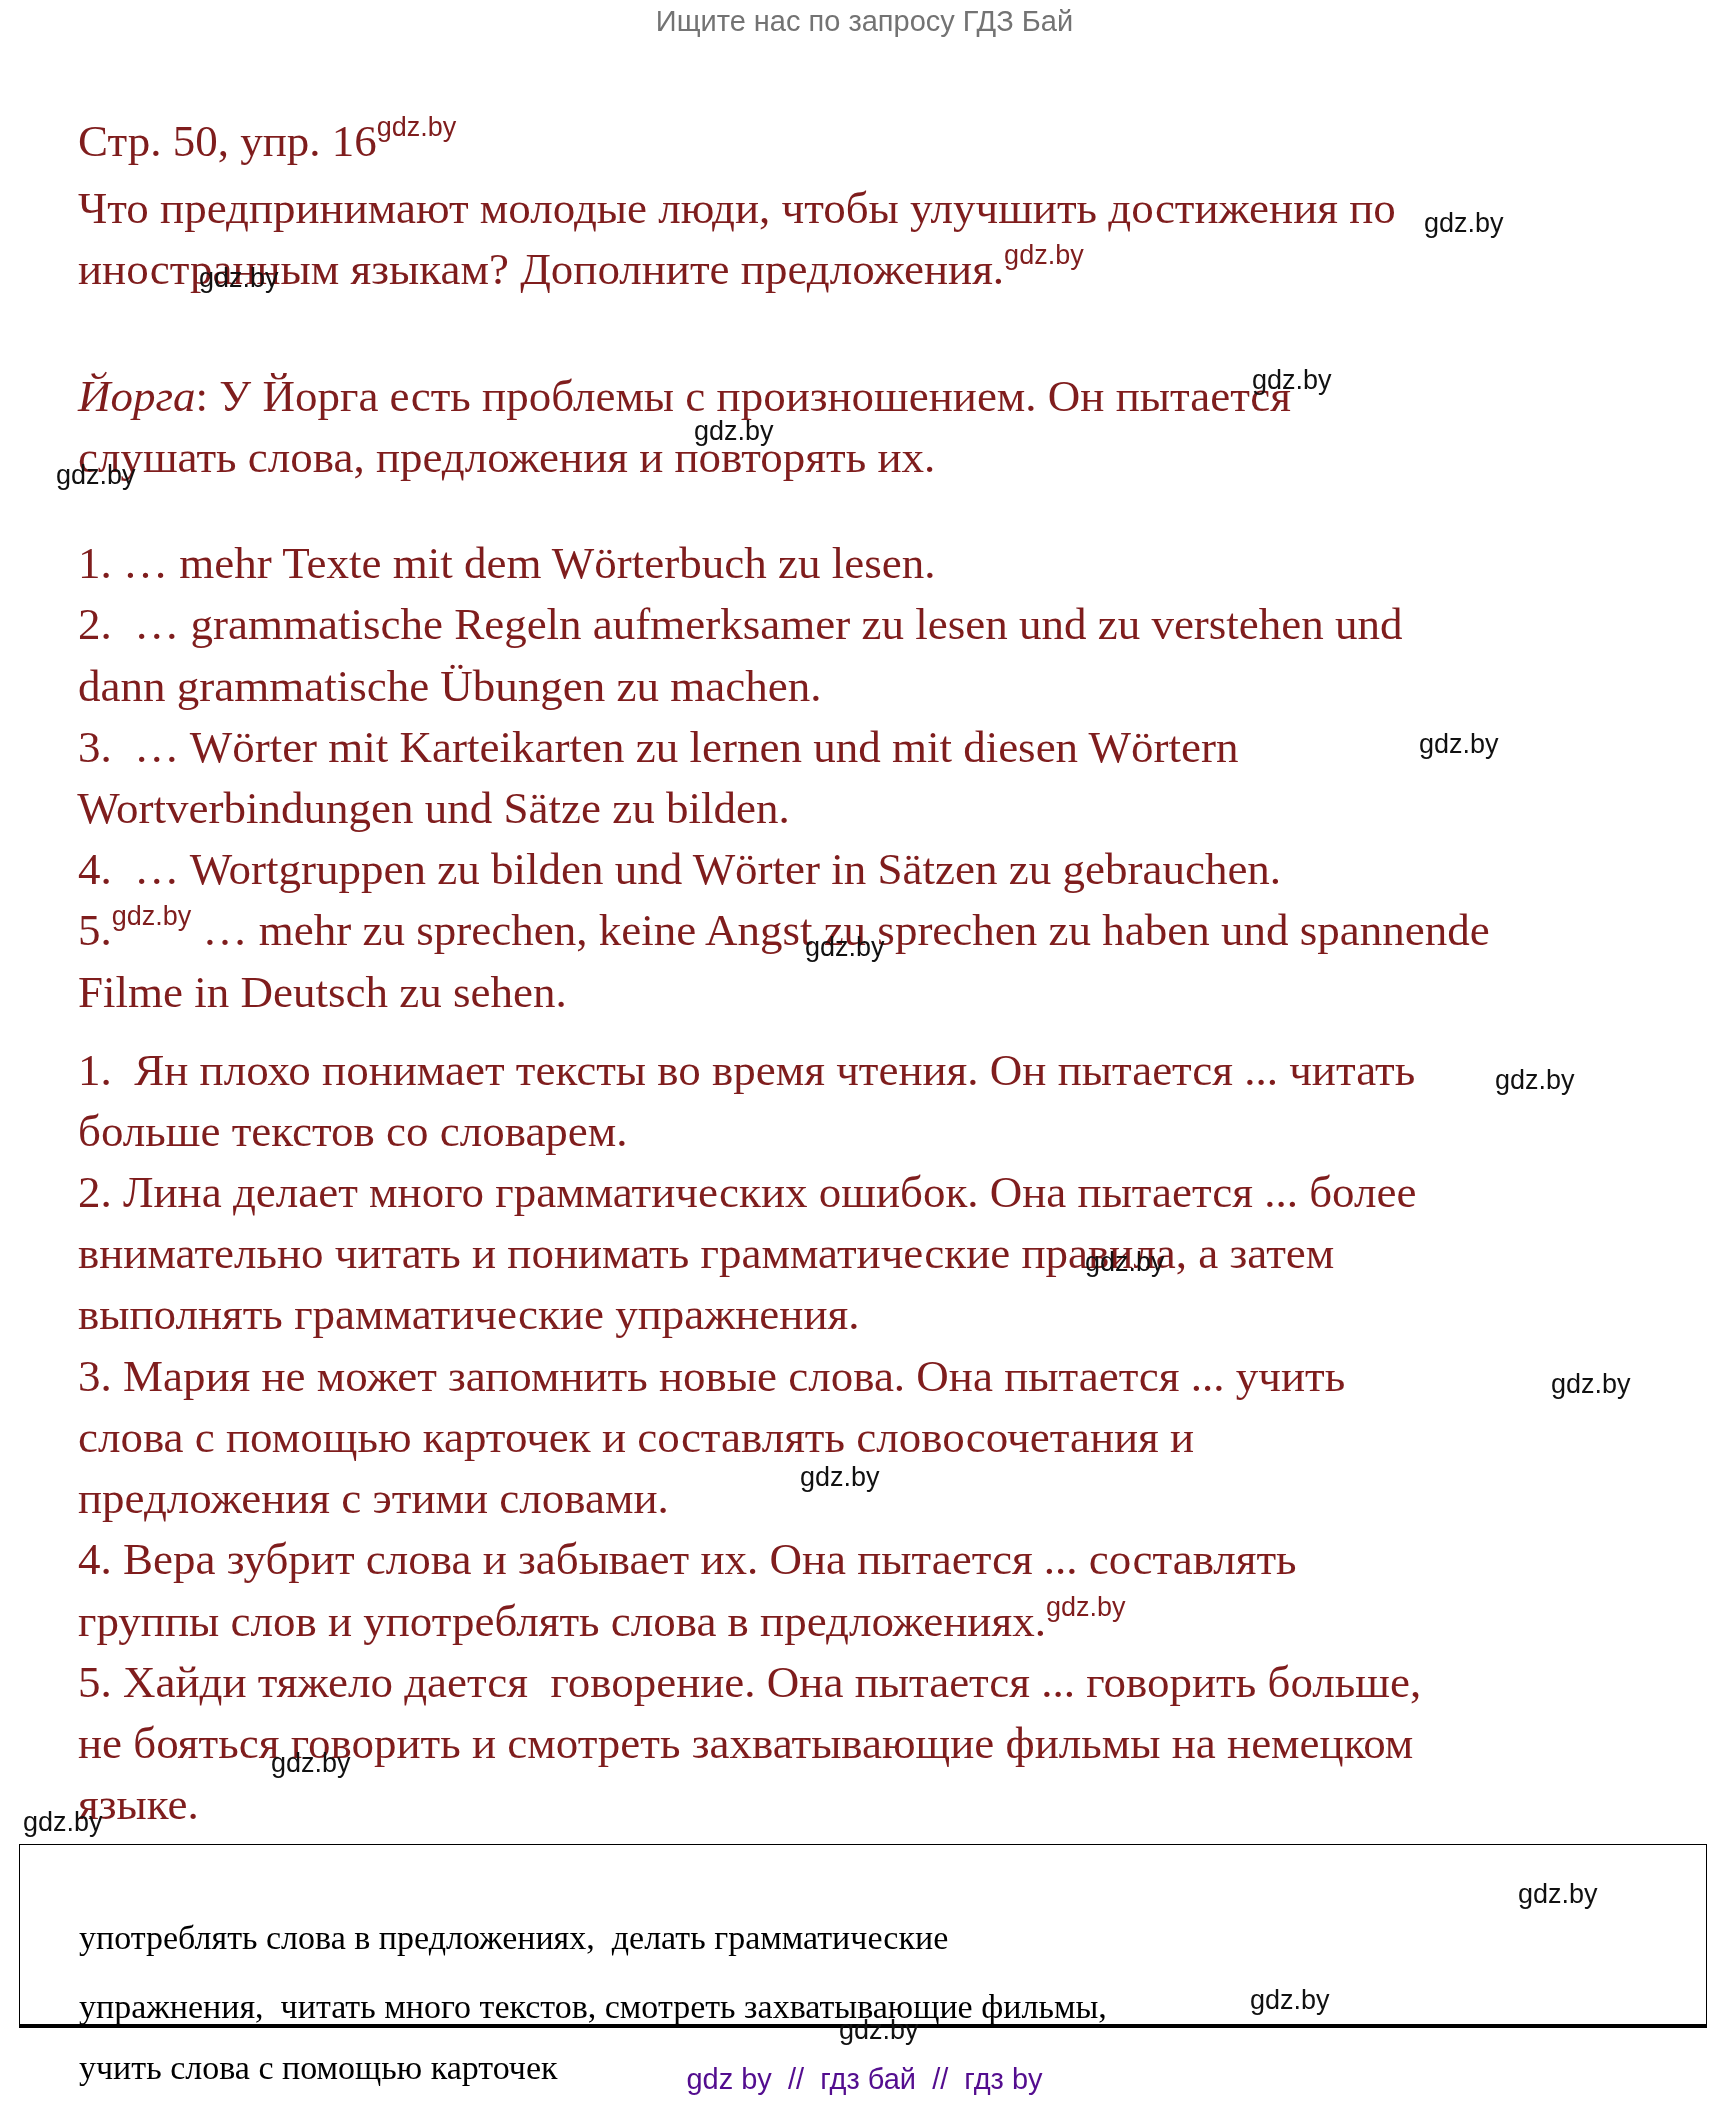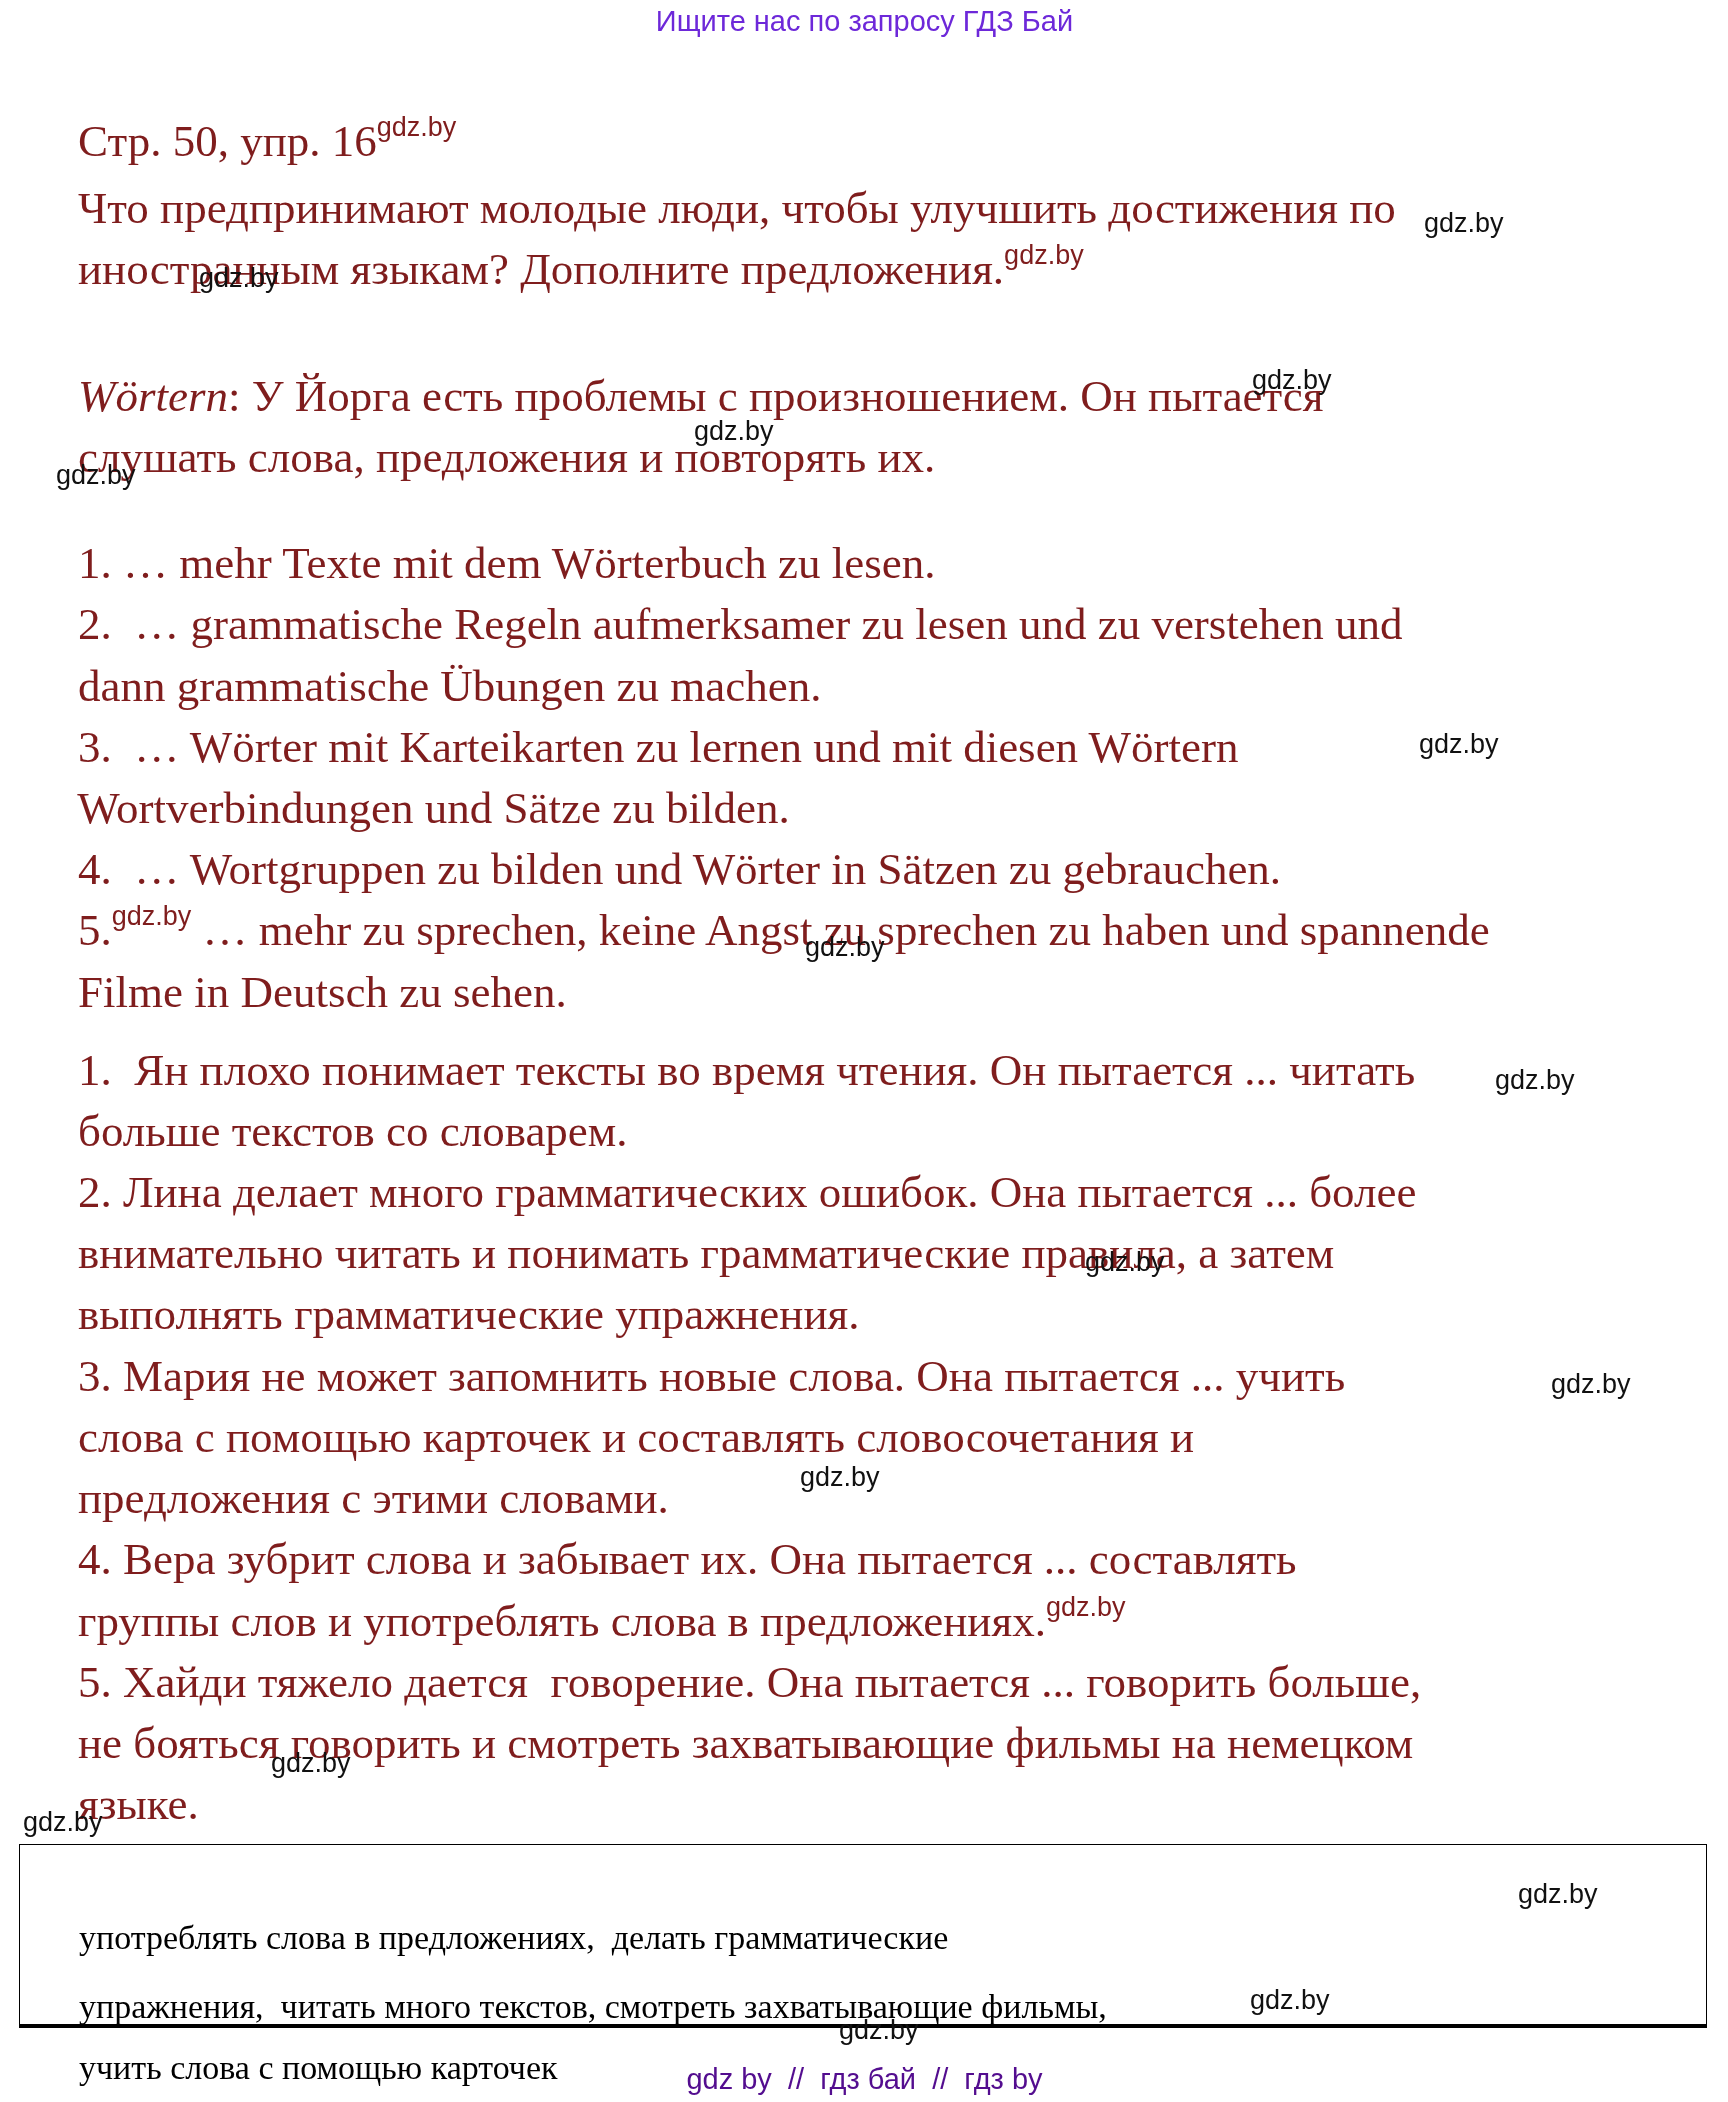--- a/index.html
+++ b/index.html
@@ -18,21 +18,21 @@
     line-height:61px;
     white-space:pre;
     color:#7f1d1d;
   }
   .banner{
     position:absolute;
     top:3.7px;left:0;width:100%;
     text-align:center;
     font-family:"Liberation Sans", sans-serif;
     font-size:29px;line-height:35px;
-    color:#6d28d9;
+    color:#737373;
     white-space:pre;
   }
   .wm{
     position:absolute;
     font-family:"Liberation Sans", sans-serif;
     font-size:27px;line-height:30px;
     color:#111111;
     white-space:pre;
   }
   .supwm{
@@ -83,21 +83,21 @@
     <span>Что предпринимают молодые люди, чтобы улучшить достижения по</span>
   </div>
   <div class="ln" style="top:178px;">
     <span>иностранным языкам? Дополните предложения.</span><span class="supwm">gdz.by</span>
   </div>
 
   <div class="wm" style="left:1424px;top:208px;">gdz.by</div>
   <div class="wm" style="left:199px;top:263px;">gdz.by</div>
 
   <div class="ln" style="top:305px;">
-    <span class="italic">Wörtern</span><span>: У Йорга есть проблемы с произношением. Он пытается</span>
+    <span class="italic">Йорга</span><span>: У Йорга есть проблемы с произношением. Он пытается</span>
   </div>
   <div class="ln" style="top:366px;text-align:center;">
     <span>слушать слова, предложения и повторять их.</span>
   </div>
 
   <div class="wm" style="left:1252px;top:365px;">gdz.by</div>
   <div class="wm" style="left:694px;top:416px;">gdz.by</div>
   <div class="wm" style="left:56px;top:460px;">gdz.by</div>
 
   <div class="ln" style="top:472px;">

